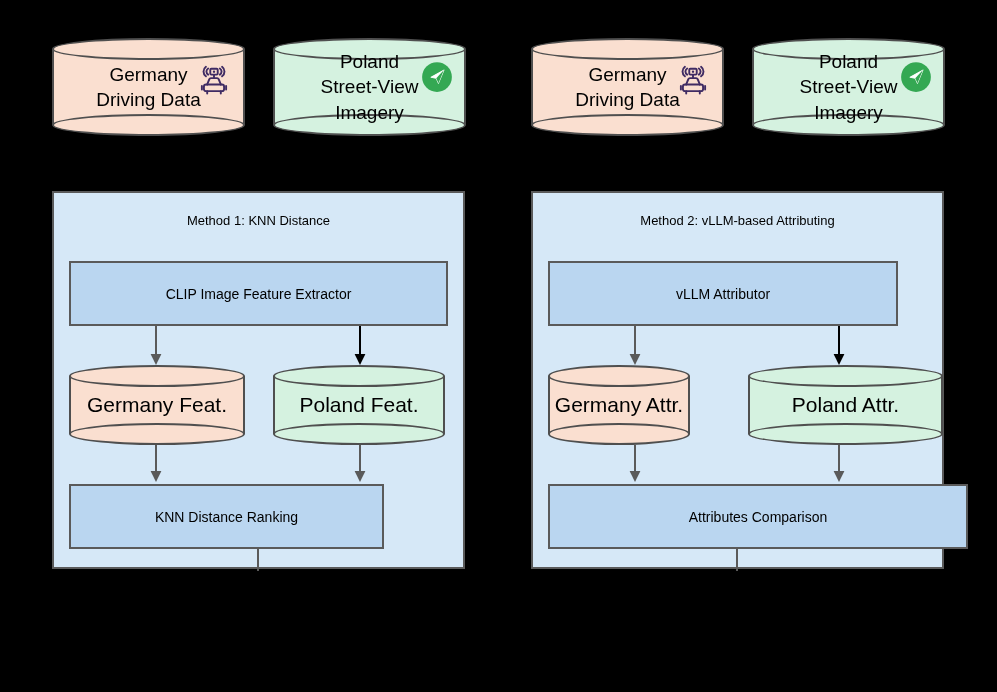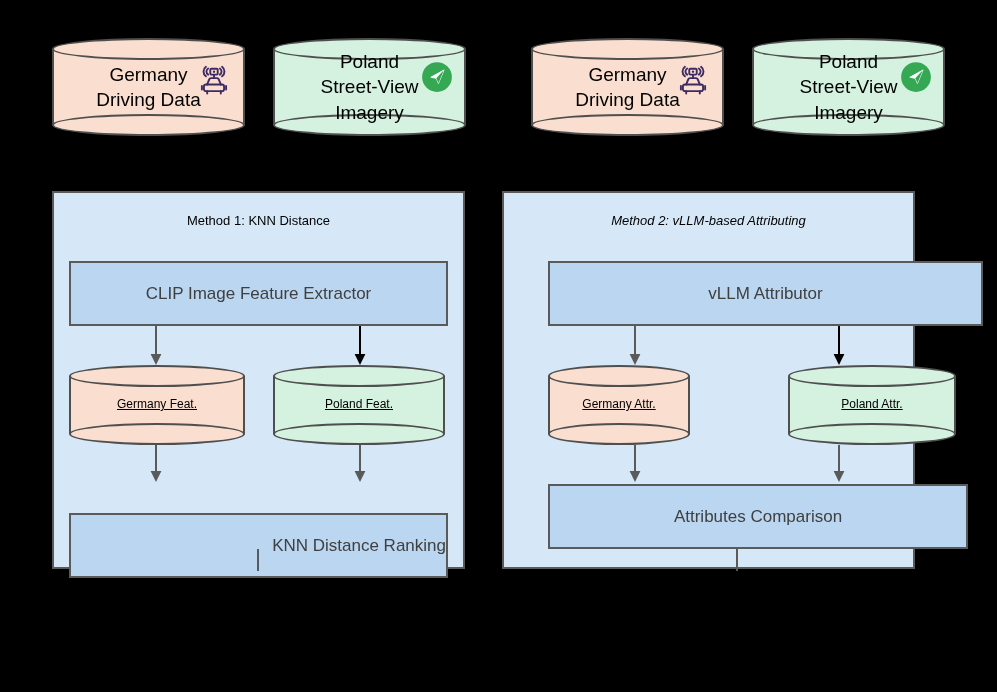--- a/index.html
+++ b/index.html
@@ -111,27 +111,27 @@
 
   
   .pbox {
     position: absolute;
     background: #bad6f0;
     border: 2px solid #5a5a5a;
     box-sizing: border-box;
     display: flex;
     align-items: center;
     justify-content: center;
-    color: #404040;
-    font-size: 17px;
+    color: #000000;
+    font-size: 14px;
     text-align: center;
   }
 
   
-  .feat-cyl .cyl-label { font-size: 12px; text-decoration: underline; }
+  .feat-cyl .cyl-label { font-size: 21px; }
 
   
   .arrow-svg {
     position: absolute;
     overflow: visible;
     pointer-events: none;
   }
 </style>
 </head>
 <body>
@@ -269,33 +269,33 @@
 
 <svg class="arrow-svg" style="left:148px; top:445px; width:16px; height:39px;" viewBox="0 0 16 39">
   <path d="M8 0 V28" stroke="#5a5a5a" stroke-width="2" fill="none"></path>
   <path d="M8 37 L2.6 26 H13.4 Z" fill="#5a5a5a"></path>
 </svg>
 <svg class="arrow-svg" style="left:352px; top:445px; width:16px; height:39px;" viewBox="0 0 16 39">
   <path d="M8 0 V28" stroke="#5a5a5a" stroke-width="2" fill="none"></path>
   <path d="M8 37 L2.6 26 H13.4 Z" fill="#5a5a5a"></path>
 </svg>
 
-<div class="pbox" style="left:69px; top:513px; width:379px; height:65px;justify-content:flex-end;">
+<div class="pbox" style="left:69px; top:484px; width:315px; height:65px;">
   <span>KNN Distance Ranking</span>
 </div>
 
 <svg class="arrow-svg" style="left:251px; top:549px; width:14px; height:22px;" viewBox="0 0 14 22">
   <path d="M7 0 V22" stroke="#5a5a5a" stroke-width="2" fill="none"></path>
 </svg>
 
-<div class="panel" style="left:502px; top:191px; width:413px; height:378px;font-style:italic;">
+<div class="panel" style="left:531px; top:191px; width:413px; height:378px;">
   <div class="panel-title">Method 2: vLLM-based Attributing</div>
 </div>
 
-<div class="pbox" style="left:548px; top:261px; width:435px; height:65px;">
+<div class="pbox" style="left:548px; top:261px; width:350px; height:65px;">
   <span>vLLM Attributor</span>
 </div>
 
 <svg class="arrow-svg" style="left:627px; top:326px; width:16px; height:42px;" viewBox="0 0 16 42">
   <path d="M8 0 V30" stroke="#5a5a5a" stroke-width="2" fill="none"></path>
   <path d="M8 39 L2.6 28 H13.4 Z" fill="#5a5a5a"></path>
 </svg>
 <svg class="arrow-svg" style="left:831px; top:326px; width:16px; height:42px;" viewBox="0 0 16 42">
   <path d="M8 0 V30" stroke="#000000" stroke-width="2" fill="none"></path>
   <path d="M8 39 L2.6 28 H13.4 Z" fill="#000000"></path>
@@ -304,21 +304,21 @@
 <div class="cyl cyl-pink feat-cyl" style="left:548px; top:365px; width:142px; height:80px;">
   <div class="cyl-body"></div>
   <div class="cyl-bottom"></div>
   <div class="cyl-mask"></div>
   <div class="cyl-top"></div>
   <div class="cyl-label">
     <span>Germany Attr.</span>
   </div>
 </div>
 
-<div class="cyl cyl-green feat-cyl" style="left:788px; top:365px; width:168px; height:80px;padding-left:36px;">
+<div class="cyl cyl-green feat-cyl" style="left:748px; top:365px; width:195px; height:80px;padding-left:36px;">
   <div class="cyl-body"></div>
   <div class="cyl-bottom"></div>
   <div class="cyl-mask"></div>
   <div class="cyl-top"></div>
   <div class="cyl-label">
     <span>Poland Attr.</span>
   </div>
 </div>
 
 <svg class="arrow-svg" style="left:627px; top:445px; width:16px; height:39px;" viewBox="0 0 16 39">

